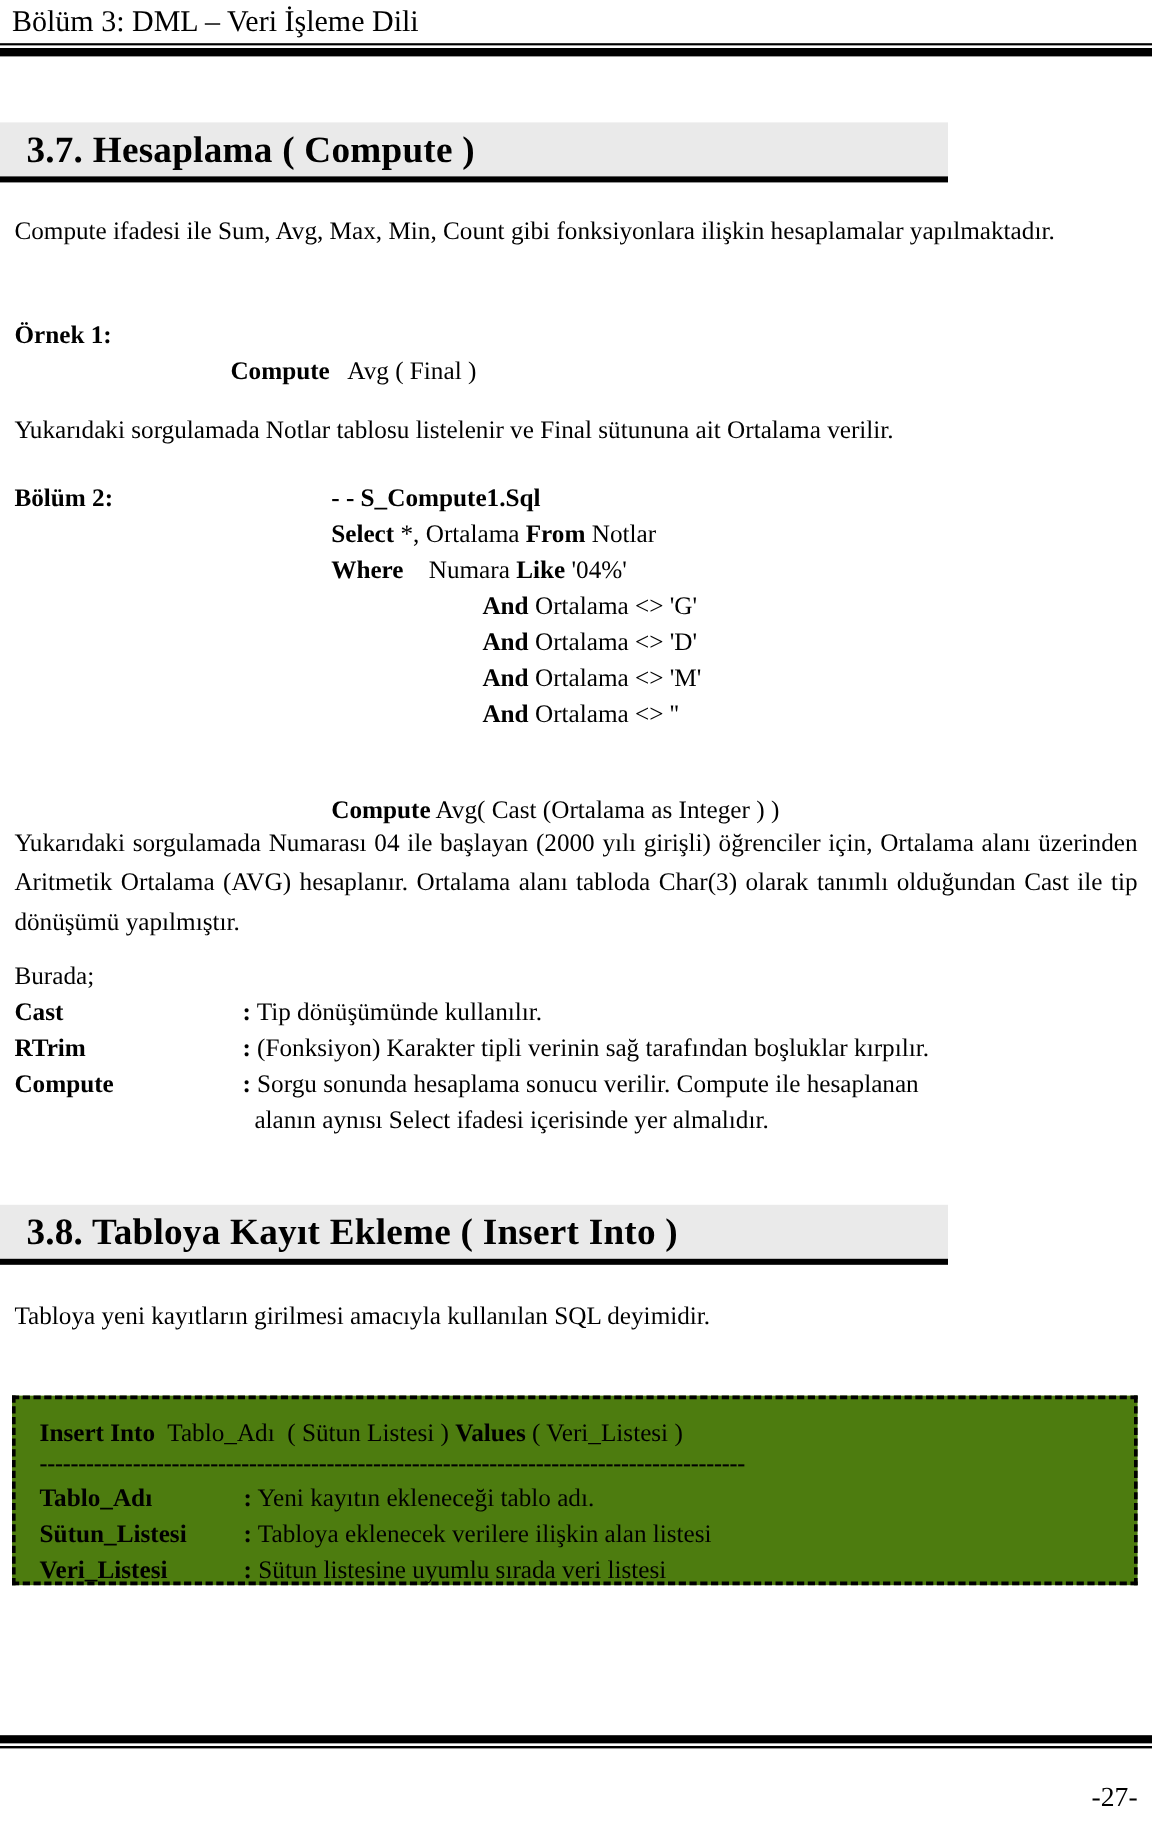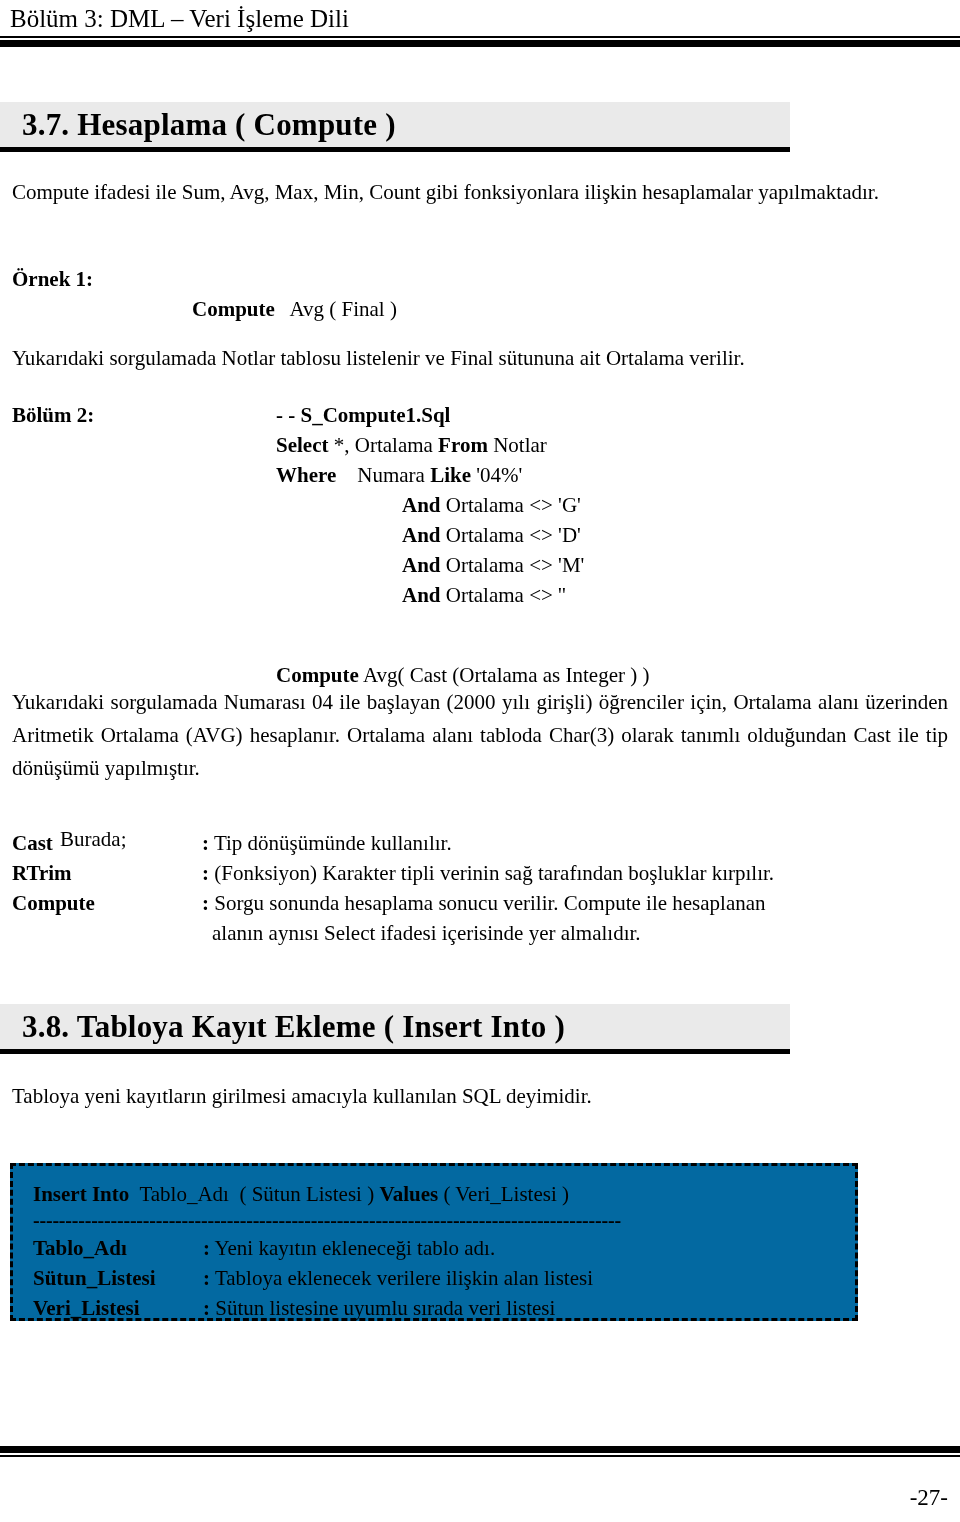--- a/index.html
+++ b/index.html
@@ -126,23 +126,23 @@
   }
   .def-colon {
     font-weight: bold;
   }
 
   
   .syntax-box {
     position: absolute;
     left: 10px;
     top: 1163px;
-    width: 848px;
+    width: 938px;
     height: 158px;
-    background: #0369a1;
+    background: #4d7c0f;
     border: 3px dashed #000000;
     box-sizing: border-box;
   }
   .syntax-line {
     position: absolute;
     font-size: 21px;
     line-height: 28px;
     white-space: pre;
   }
   .syntax-rule {
@@ -230,21 +230,21 @@
   <div class="code-line" style="left:402px; top:520px;"><span class="b">And</span><span> </span><span>Ortalama &lt;&gt; 'D'</span></div>
 
   <div class="code-line" style="left:402px; top:550px;"><span class="b">And</span><span> </span><span>Ortalama &lt;&gt; 'M'</span></div>
 
   <div class="code-line" style="left:402px; top:580px;"><span class="b">And</span><span> </span><span>Ortalama &lt;&gt; ''</span></div>
 
   <div class="code-line" style="left:276px; top:640px;margin-top:20px;"><span class="b">Compute</span><span> </span><span>Avg( Cast (Ortalama as Integer ) )</span></div>
 
   <div class="para" style="left:12px; top:686px; width:936px;">Yukarıdaki sorgulamada Numarası 04 ile başlayan (2000 yılı girişli) öğrenciler için, Ortalama alanı üzerinden Aritmetik Ortalama (AVG) hesaplanır. Ortalama alanı tabloda Char(3) olarak tanımlı olduğundan Cast ile tip dönüşümü yapılmıştır.</div>
 
-  <div class="def-row" style="left:12px; top:824px;margin-left:48px;">Burada;</div>
+  <div class="def-row" style="left:12px; top:798px;">Burada;</div>
 
   <div class="def-row" style="left:12px; top:828px; width:936px;">
     <span class="def-term">Cast</span>
     <span class="def-desc" style="left:190px;"><span class="def-colon">:</span><span> </span><span>Tip dönüşümünde kullanılır.</span></span>
   </div>
 
   <div class="def-row" style="left:12px; top:858px; width:936px;">
     <span class="def-term">RTrim</span>
     <span class="def-desc" style="left:190px;"><span class="def-colon">:</span><span> </span><span>(Fonksiyon) Karakter tipli verinin sağ tarafından boşluklar kırpılır.</span></span>
   </div>

